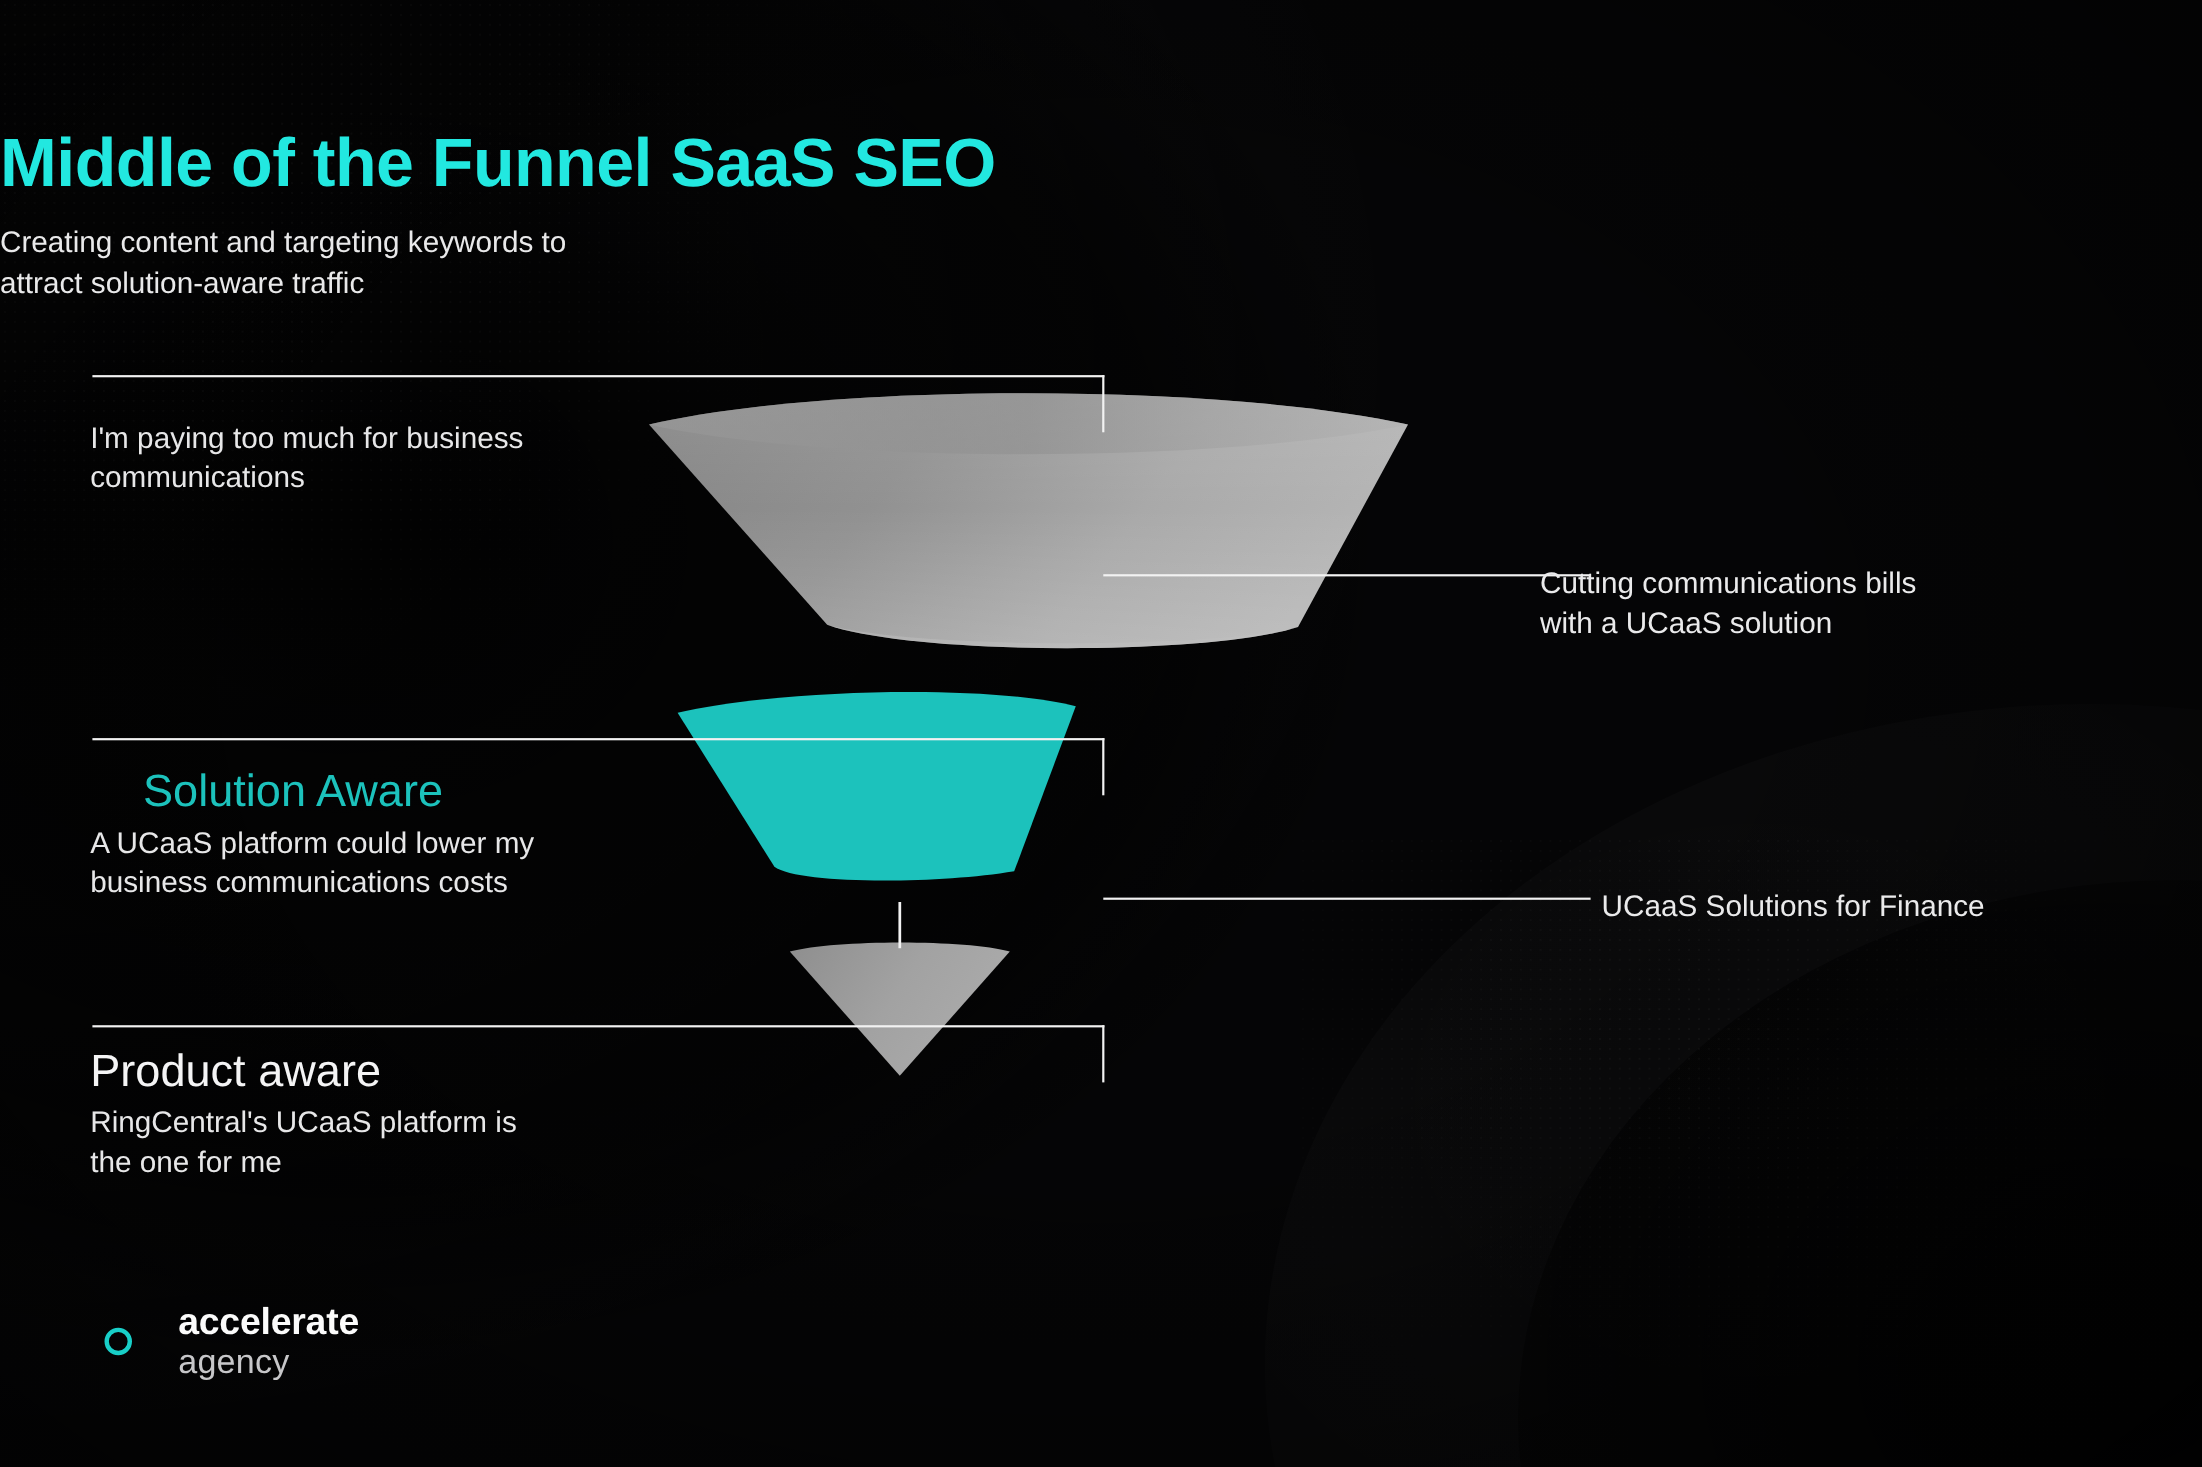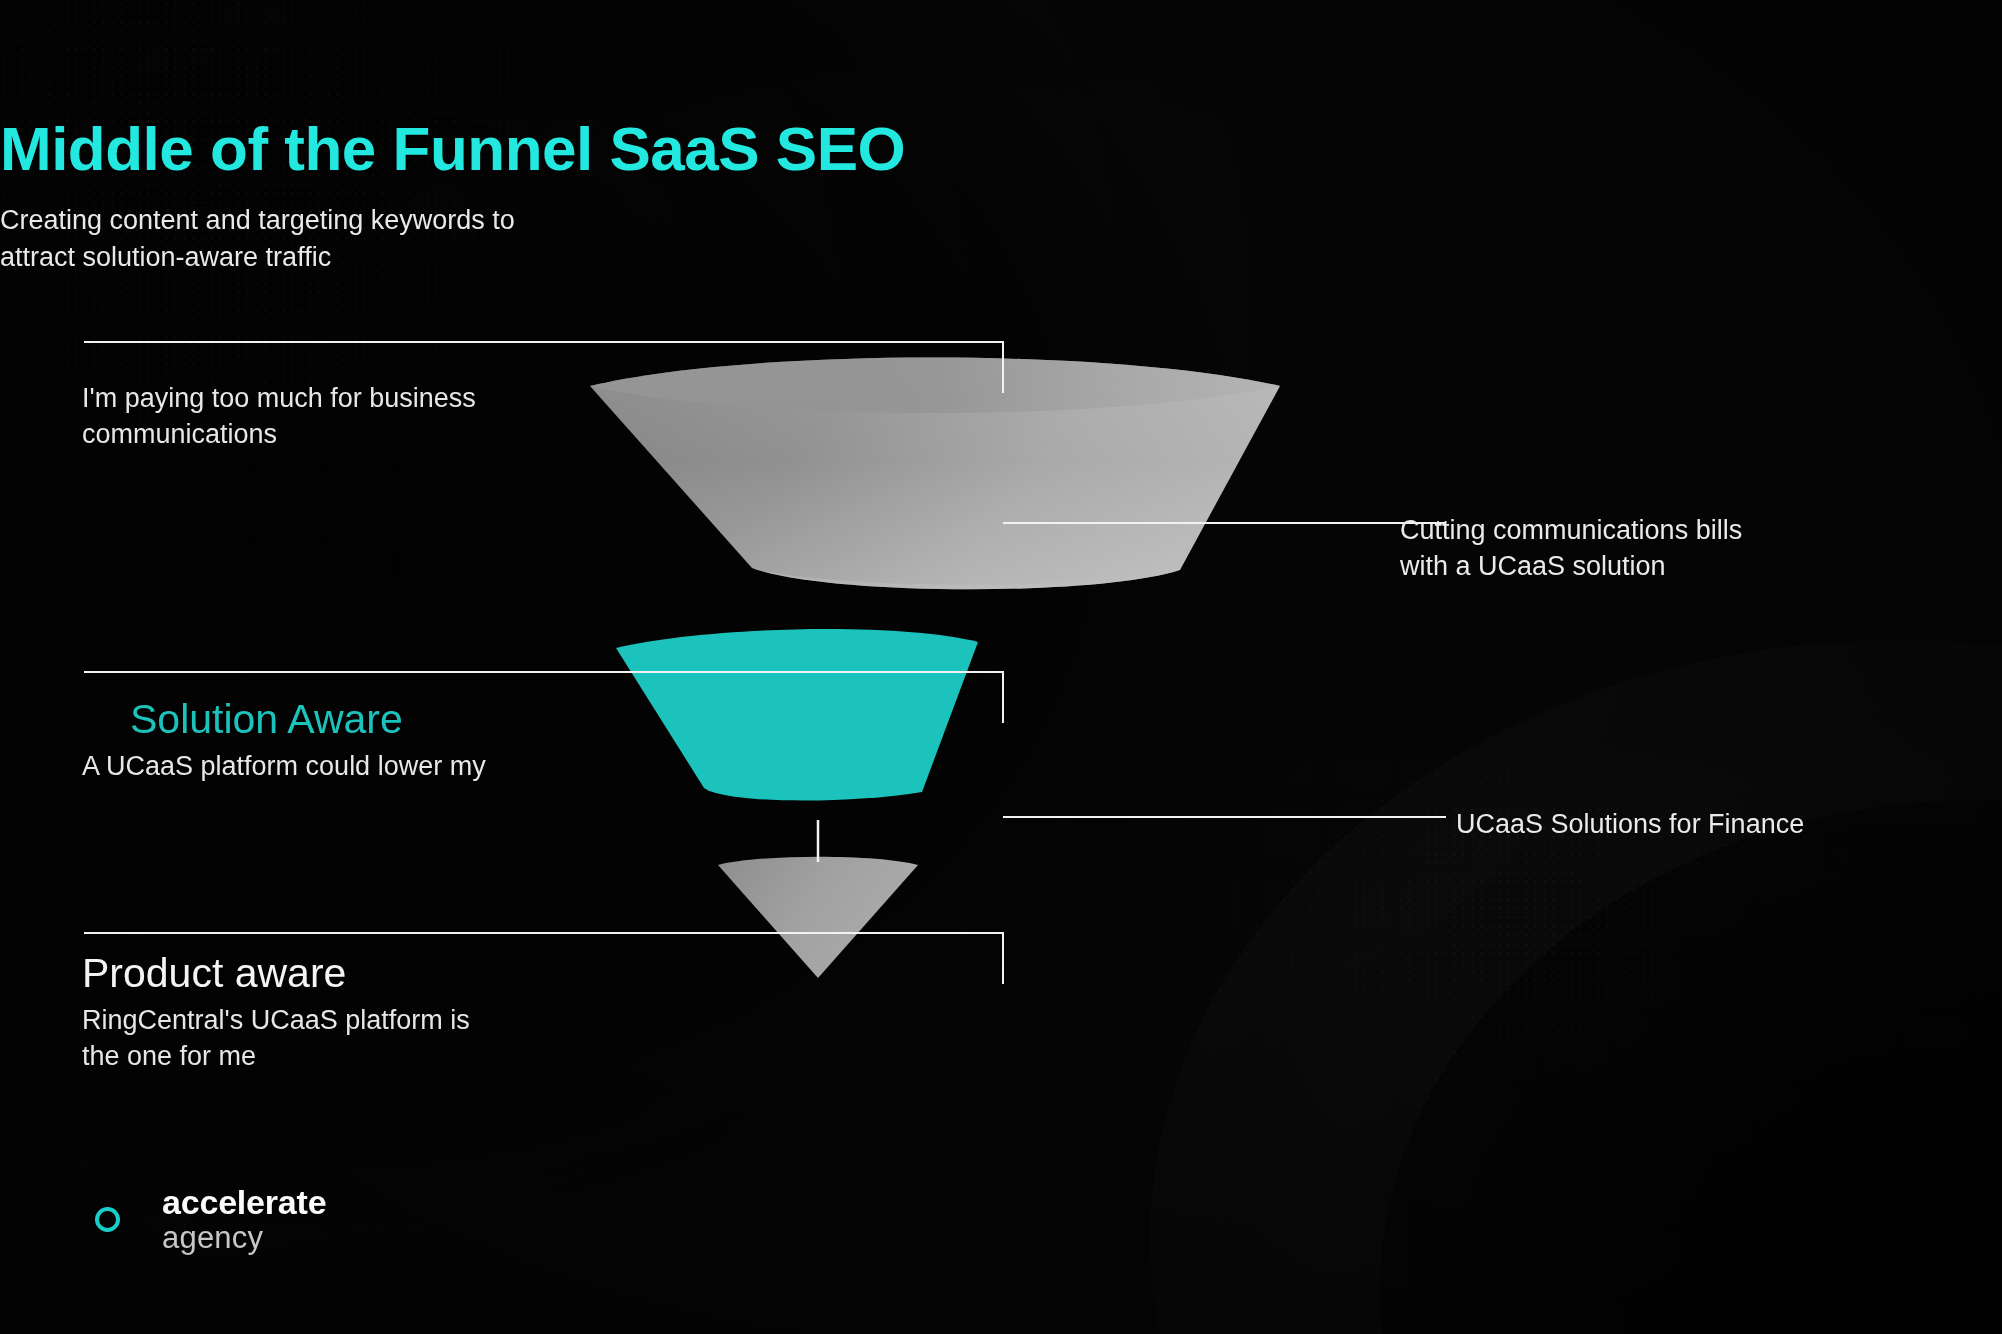--- a/index.html
+++ b/index.html
@@ -287,20 +287,21 @@
     <span>Cutting communications bills</span><br>
     <span>with a UCaaS solution</span>
   </div>
 
   <div class="stage-rule" style="left:84px; top:671px; width:920px;"></div>
   <div class="stage-rule-v" style="left:1002px; top:671px; height:52px;"></div>
   <div class="stage-block" style="top:698px;">
     <h2 class="stage-title accent" style="color: rgb(28, 194, 188);">Solution Aware</h2>
     <p class="stage-desc">
       <span>A UCaaS platform could lower my</span><br>
+      <span>business communications costs</span>
     </p>
   </div>
 
   <div class="callout-rule" style="left:1003px; top:816px; width:443px;"></div>
   <div class="callout" style="left:1456px; top:807px;">
     <span>UCaaS Solutions for Finance</span>
   </div>
 
   <div class="stage-rule" style="left:84px; top:932px; width:920px;"></div>
   <div class="stage-rule-v" style="left:1002px; top:932px; height:52px;"></div>

